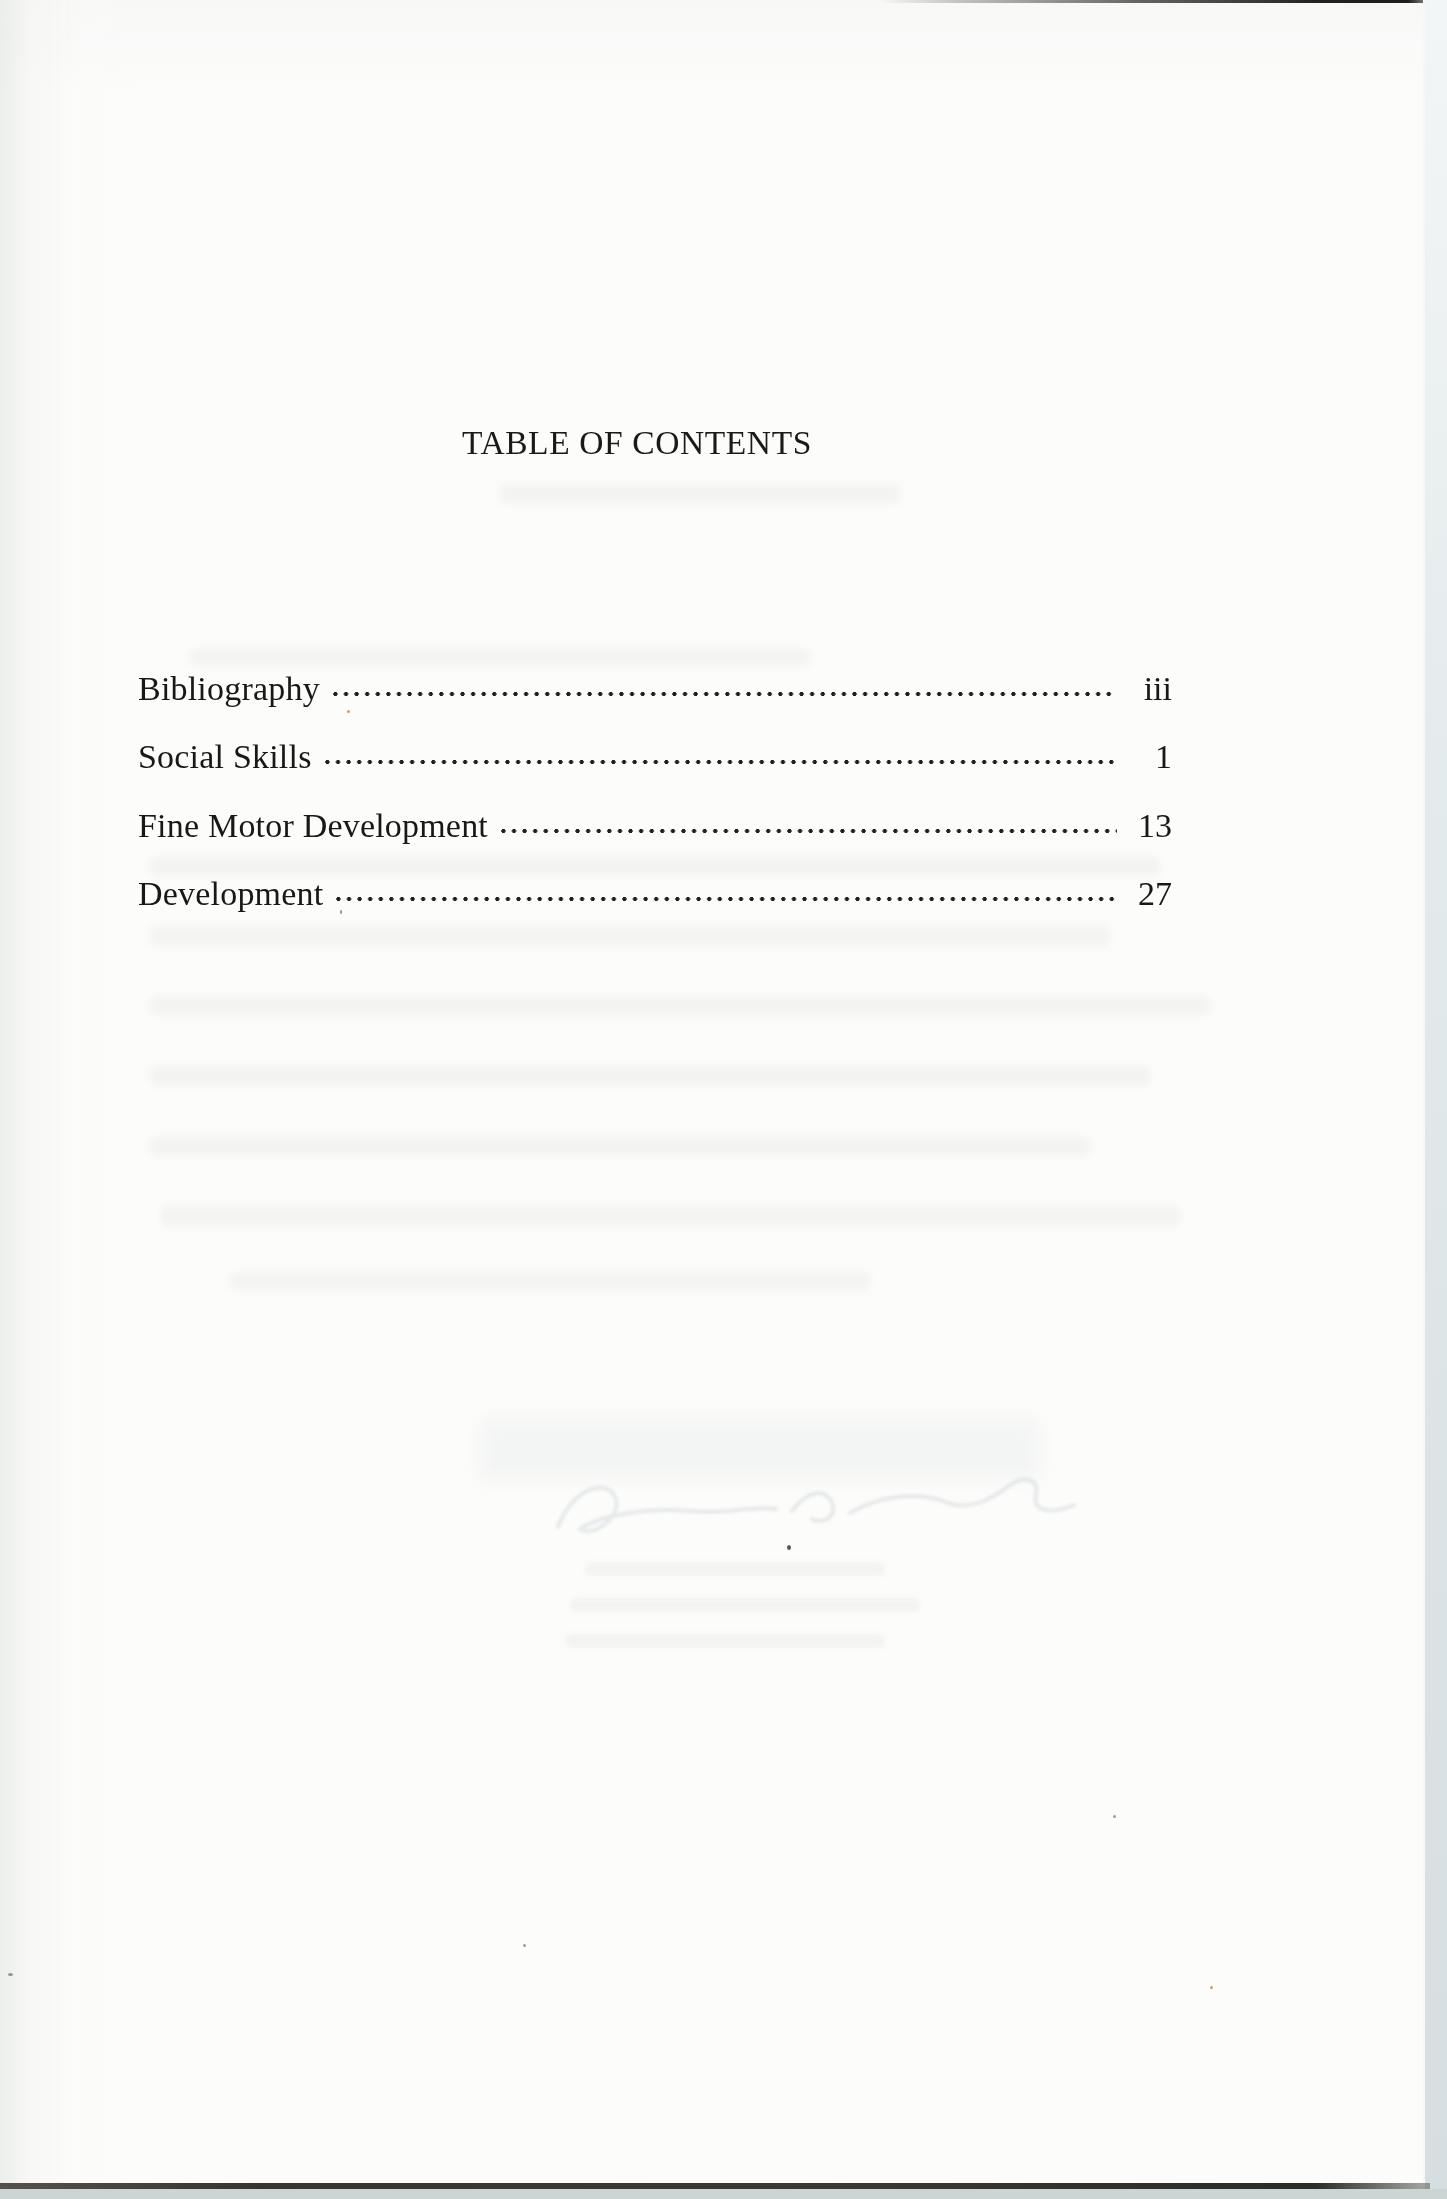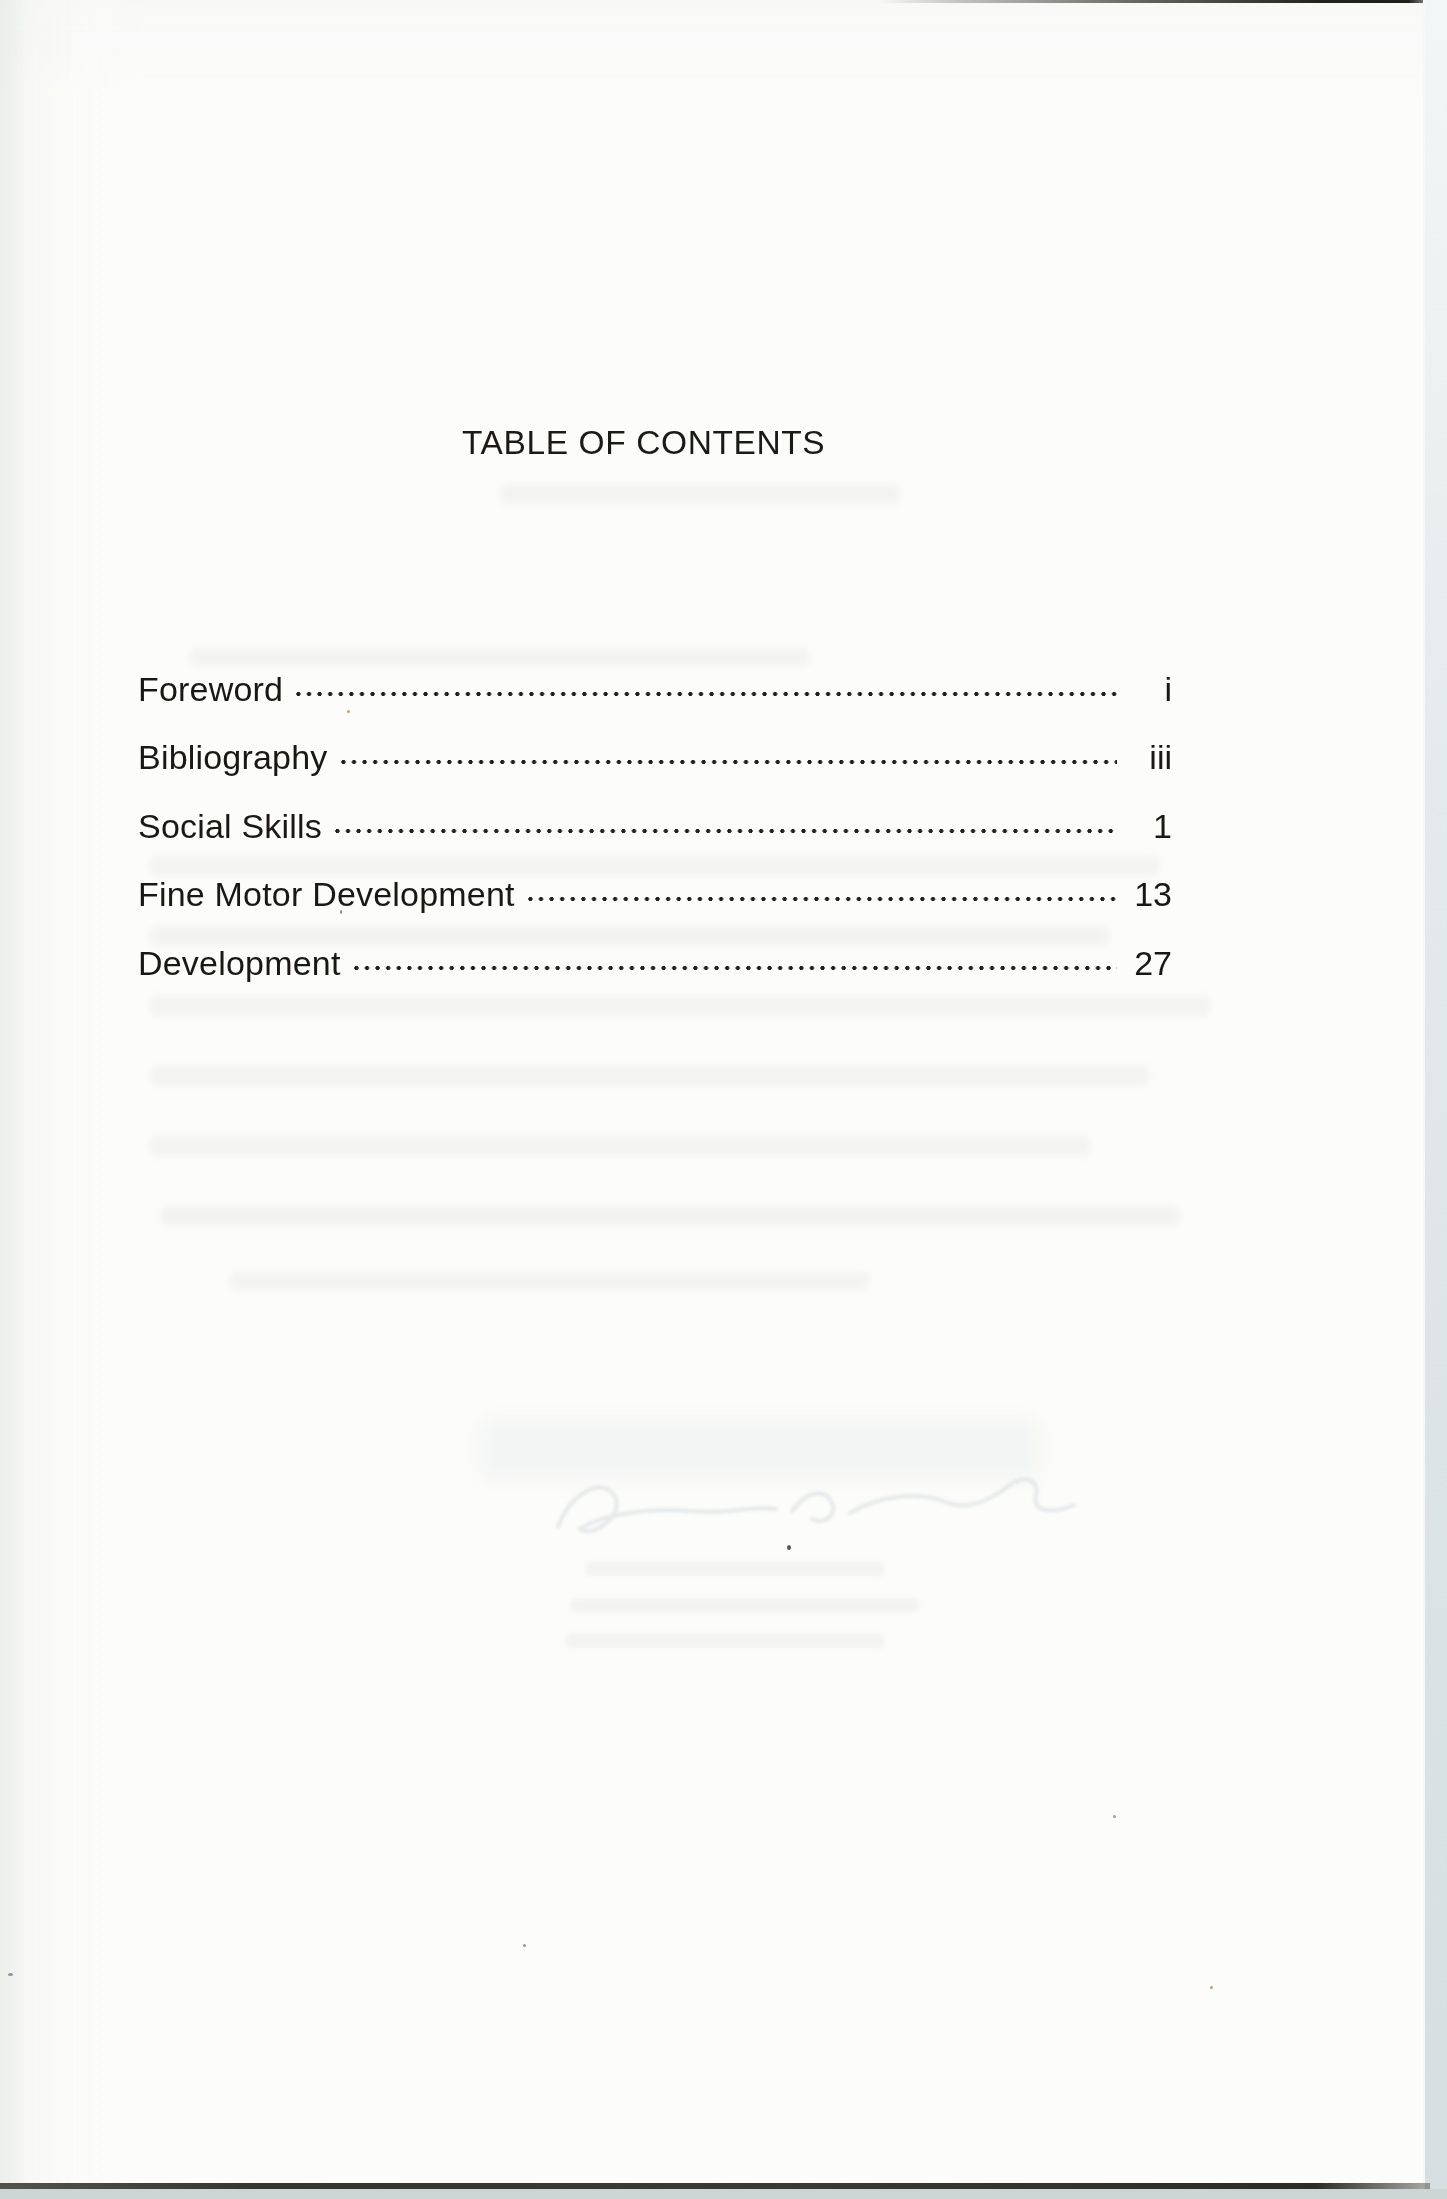--- a/index.html
+++ b/index.html
@@ -1,21 +1,21 @@
 <!DOCTYPE html>
 <html><head>
 <meta charset="utf-8">
 <style>
   html,body{margin:0;padding:0;background:#e8ebea;}
   .scan{
     position:relative;
     width:1447px;height:2199px;
     overflow:hidden;
     background:#fdfdfb;
-    font-family:Liberation Sans, sans-serif;
+    font-family:Liberation Serif, serif;
   }
   
   .paper{
     position:absolute;left:0;top:0;width:1424px;height:2186px;
     background:
       linear-gradient(90deg, rgba(222,226,221,0.55) 0px, rgba(240,241,238,0.35) 28px, rgba(250,250,248,0.15) 85px, rgba(0,0,0,0) 140px),
       linear-gradient(180deg, rgba(235,240,240,0.25) 0px, rgba(0,0,0,0) 90px),
       #fcfcfa;
     border-right:1px solid rgba(170,178,178,0.55);
   }
@@ -111,25 +111,20 @@
   <div class="sig-lines">
     <div class="ghost greenish" style="left:585px;top:1562px;width:300px;height:14px;"></div>
     <div class="ghost greenish" style="left:570px;top:1598px;width:350px;height:14px;"></div>
     <div class="ghost greenish" style="left:565px;top:1634px;width:320px;height:14px;"></div>
   </div>
 
   <h1 class="title">TABLE OF CONTENTS</h1>
 
   <div class="toc">
     <div class="toc-row">
-      <span class="toc-label">Foreword</span>
-      <span class="toc-leader"></span>
-      <span class="toc-page">i</span>
-    </div>
-    <div class="toc-row">
       <span class="toc-label">Bibliography</span>
       <span class="toc-leader"></span>
       <span class="toc-page">iii</span>
     </div>
     <div class="toc-row">
       <span class="toc-label">Social Skills</span>
       <span class="toc-leader"></span>
       <span class="toc-page">1</span>
     </div>
     <div class="toc-row">

